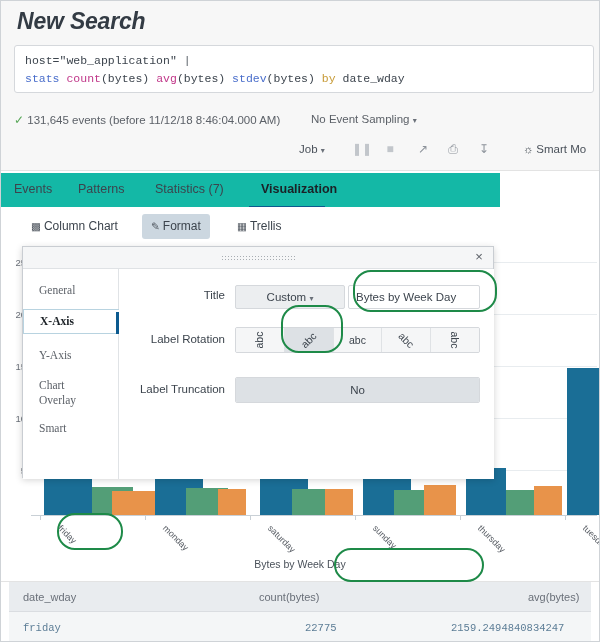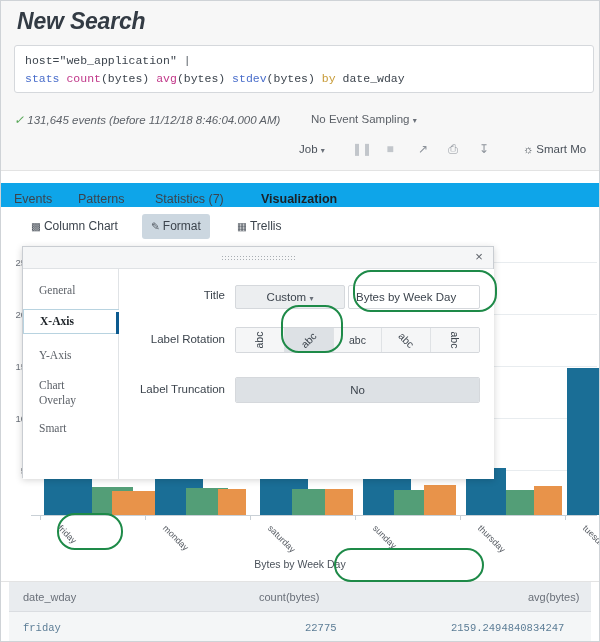--- a/index.html
+++ b/index.html
@@ -54,21 +54,20 @@
   .q-fn    { color: #c1388a; }
   .q-kw    { color: #c79a35; }
   .q-pipe  { color: #555c63; }
 
   .events-line {
     position: absolute;
     left: 14px; top: 113px;
     font-size: 11.5px;
     color: #5c6168;
     white-space: nowrap;
-    font-style: italic;
   }
   .check { color: #5aa85a; font-size: 12px; }
   .sampling {
     position: absolute;
     left: 311px; top: 113px;
     font-size: 11.5px;
     color: #5c6168;
     white-space: nowrap;
   }
   .caret-dn { font-size: 8px; color: #6a7079; }
@@ -96,23 +95,23 @@
     left: 523px; top: 2px;
     font-size: 11.5px;
     color: #4a515a;
     white-space: nowrap;
   }
   .bulb { font-size: 11px; color: #3c444d; }
 
   
   .tabs {
     position: absolute;
-    left: 0; top: 183px;
-    width: 600px; height: 37px;
-    background: #0ea5e9;
+    left: 0; top: 173px;
+    width: 500px; height: 37px;
+    background: #14b8a6;
     border-bottom: 1px solid #e3e3e3;
   }
   .tab {
     position: absolute;
     top: 9px;
     font-size: 12.5px;
     color: #3c444d;
     white-space: nowrap;
   }
   .tab.active {

